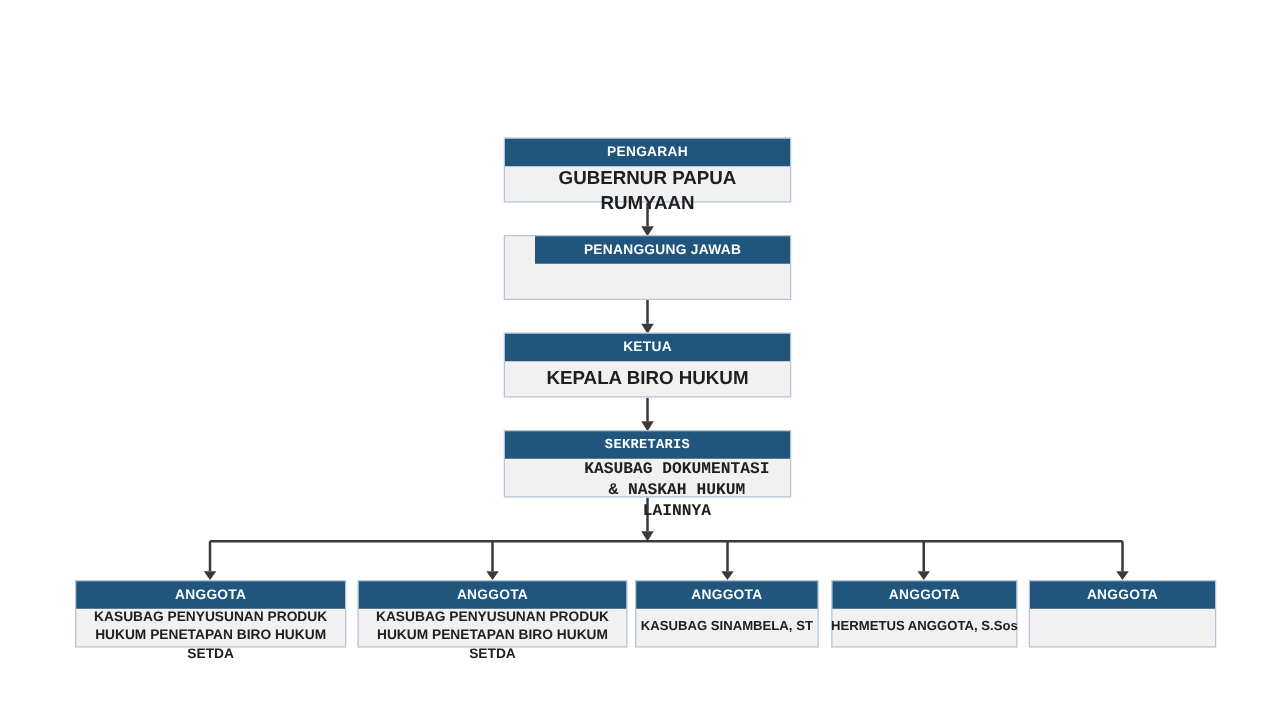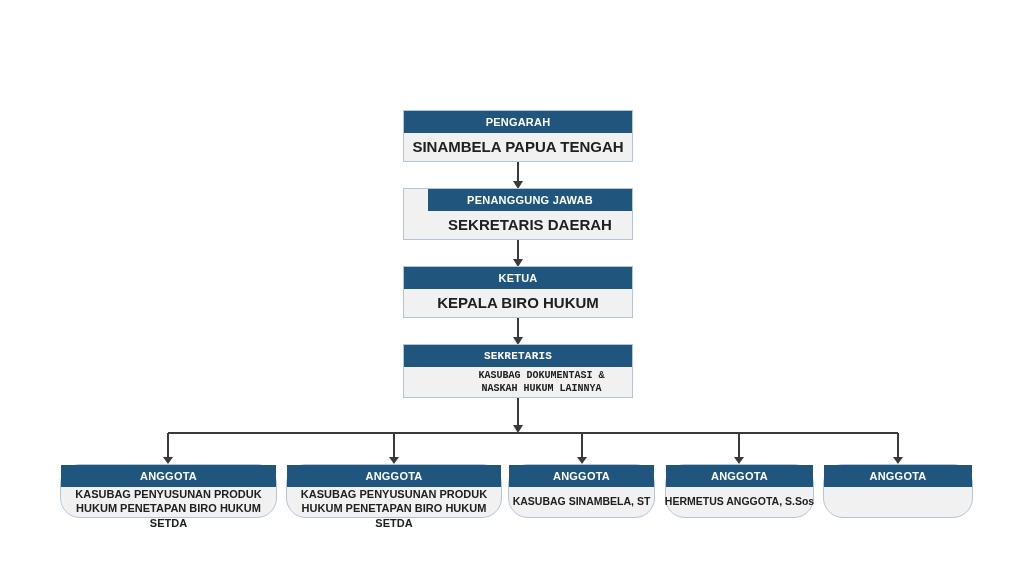--- a/index.html
+++ b/index.html
@@ -33,23 +33,23 @@
     text-align:center;color:var(--body-text);font-weight:bold;line-height:1.3;
     padding:0 6px;
   }
   
   .lvl{left:403px;width:230px;height:52px;}
   #n-pengarah{top:110px;}
   #n-penanggung{top:188px;padding-left:24px;}
   #n-ketua{top:266px;}
   #n-sekretaris{top:344px;height:54px;font-family:Liberation Mono, monospace;}
   .lvl .node-body{font-size:15px;}
-  #n-sekretaris .node-body{font-size:10px;padding:0 14px;margin-left:47px;}
+  #n-sekretaris .node-body{font-size:13px;padding:0 14px;margin-left:47px;}
   
-  .row{top:464px;height:54px;border-radius:20px;}
+  .row{top:464px;height:54px;}
   #n-anggota1{left:60px;width:217px;}
   #n-anggota2{left:286px;width:216px;}
   #n-anggota3{left:508px;width:147px;}
   #n-anggota4{left:665px;width:149px;}
   #n-anggota5{left:823px;width:150px;}
   .row .node-body{font-size:11px;padding:0 3px;}
   #n-anggota3 .node-body,#n-anggota4 .node-body,#n-anggota5 .node-body{
     font-size:10.5px;white-space:nowrap;
   }
 </style>
@@ -83,26 +83,25 @@
       <polygon points="163,457 173,457 168,464"></polygon>
       <polygon points="389,457 399,457 394,464"></polygon>
       <polygon points="577,457 587,457 582,464"></polygon>
       <polygon points="734,457 744,457 739,464"></polygon>
       <polygon points="893,457 903,457 898,464"></polygon>
     </g>
   </svg>
 
   <div class="node lvl" id="n-pengarah">
     <div class="node-header">PENGARAH</div>
-    <div class="node-body">SINAMBELA PAPUA TENGAH</div>
+    <div class="node-body">GUBERNUR PAPUA RUMYAAN</div>
   </div>
 
   <div class="node lvl" id="n-penanggung">
     <div class="node-header">PENANGGUNG JAWAB</div>
-    <div class="node-body">SEKRETARIS DAERAH</div>
   </div>
 
   <div class="node lvl" id="n-ketua">
     <div class="node-header">KETUA</div>
     <div class="node-body">KEPALA BIRO HUKUM</div>
   </div>
 
   <div class="node lvl" id="n-sekretaris">
     <div class="node-header">SEKRETARIS</div>
     <div class="node-body">KASUBAG DOKUMENTASI &amp;  NASKAH HUKUM LAINNYA</div>

